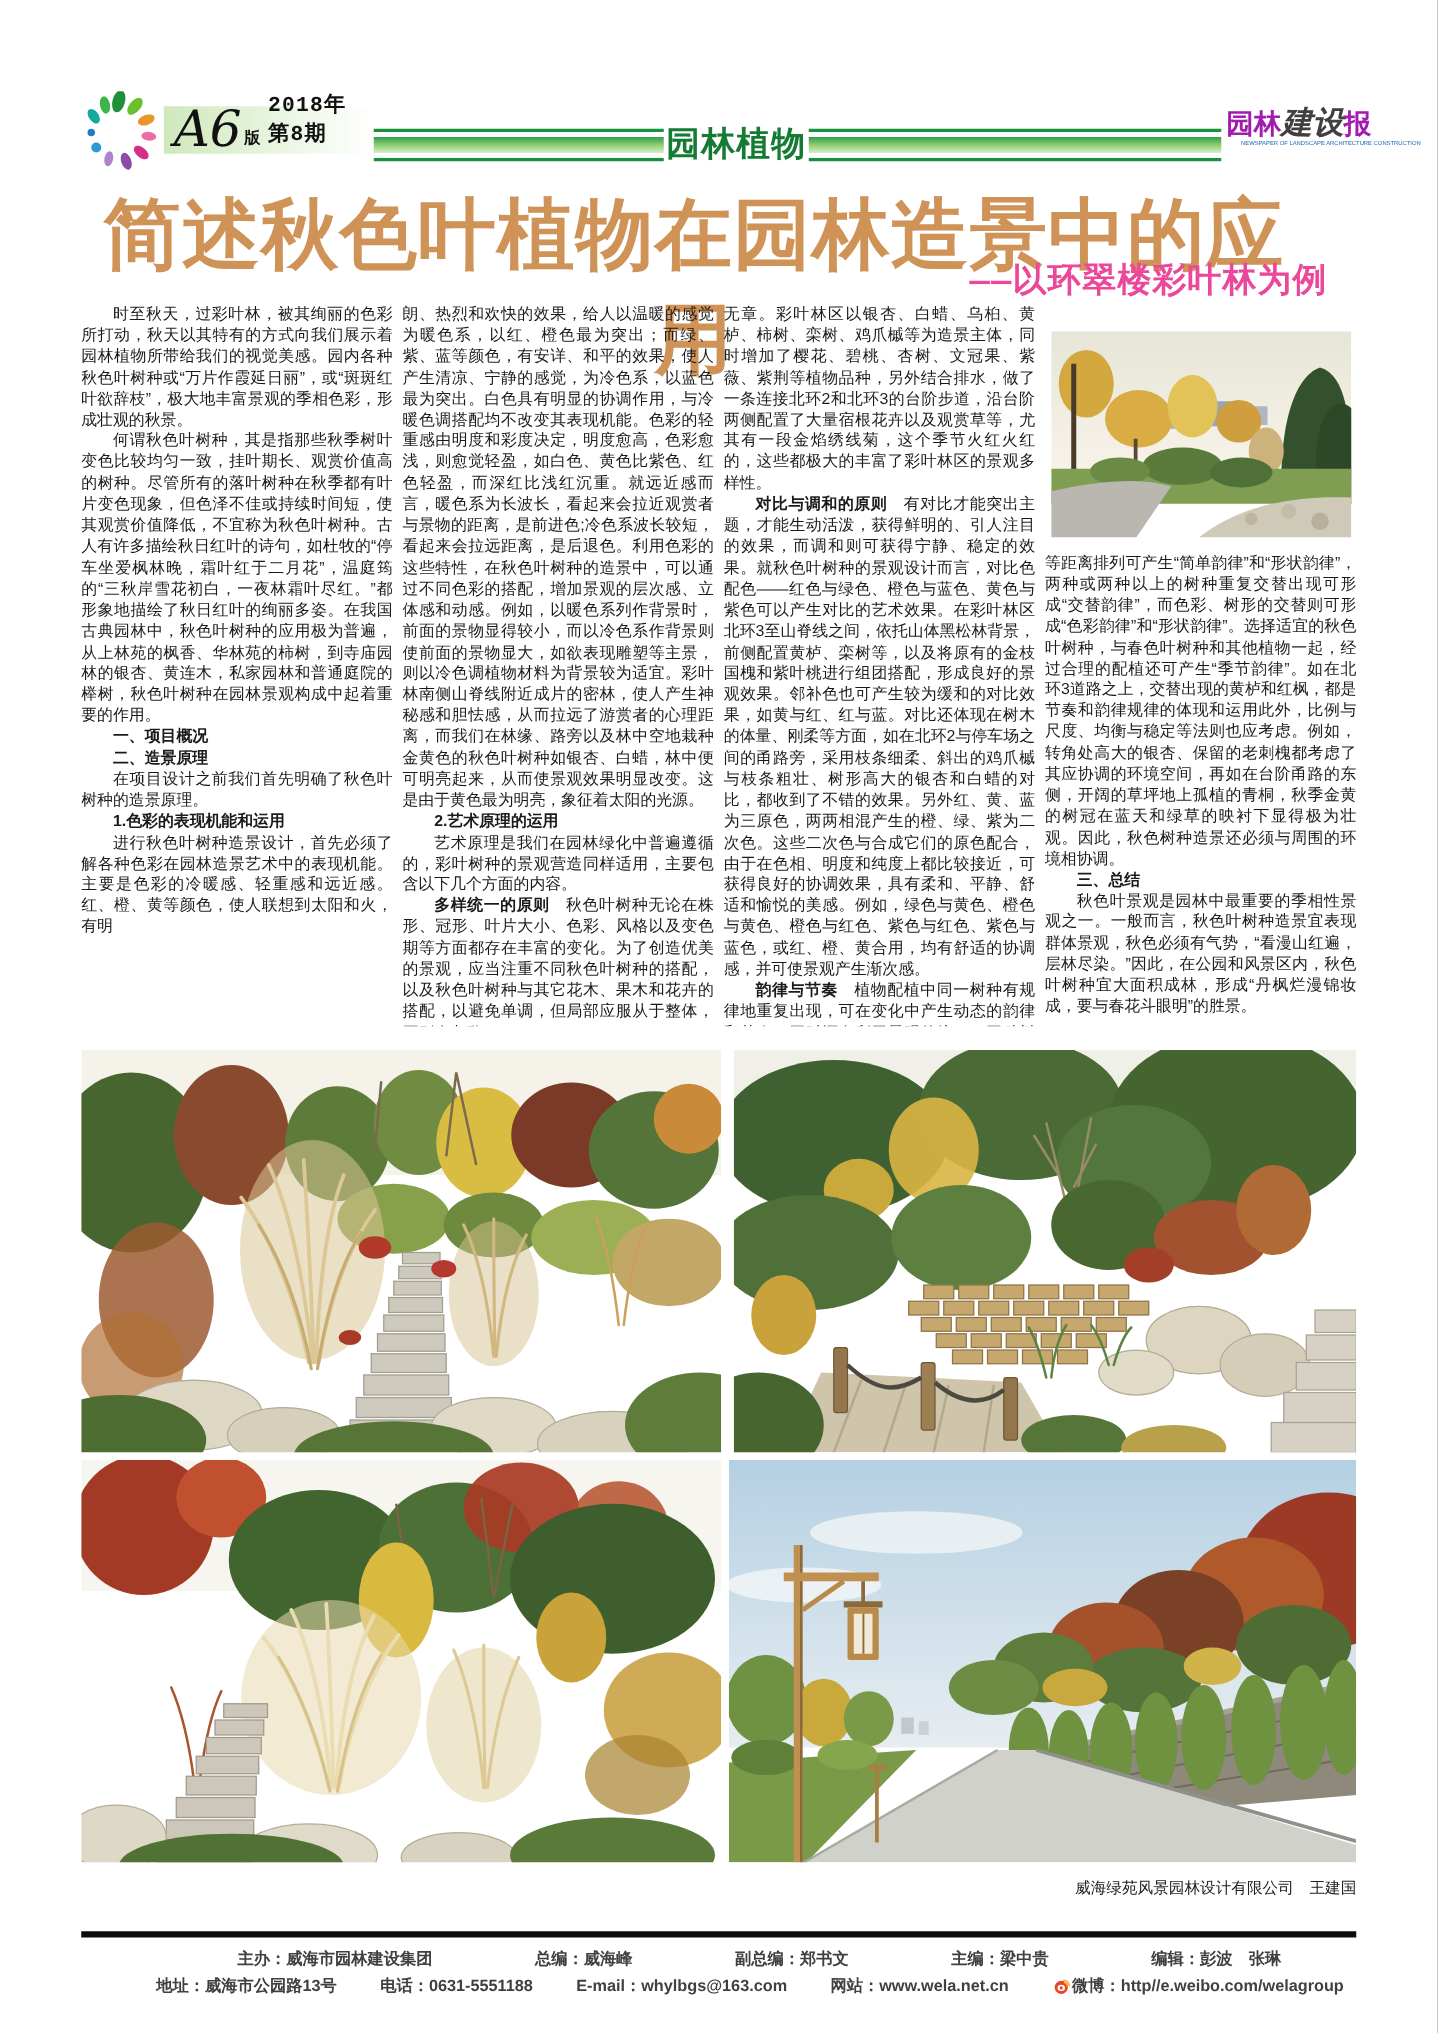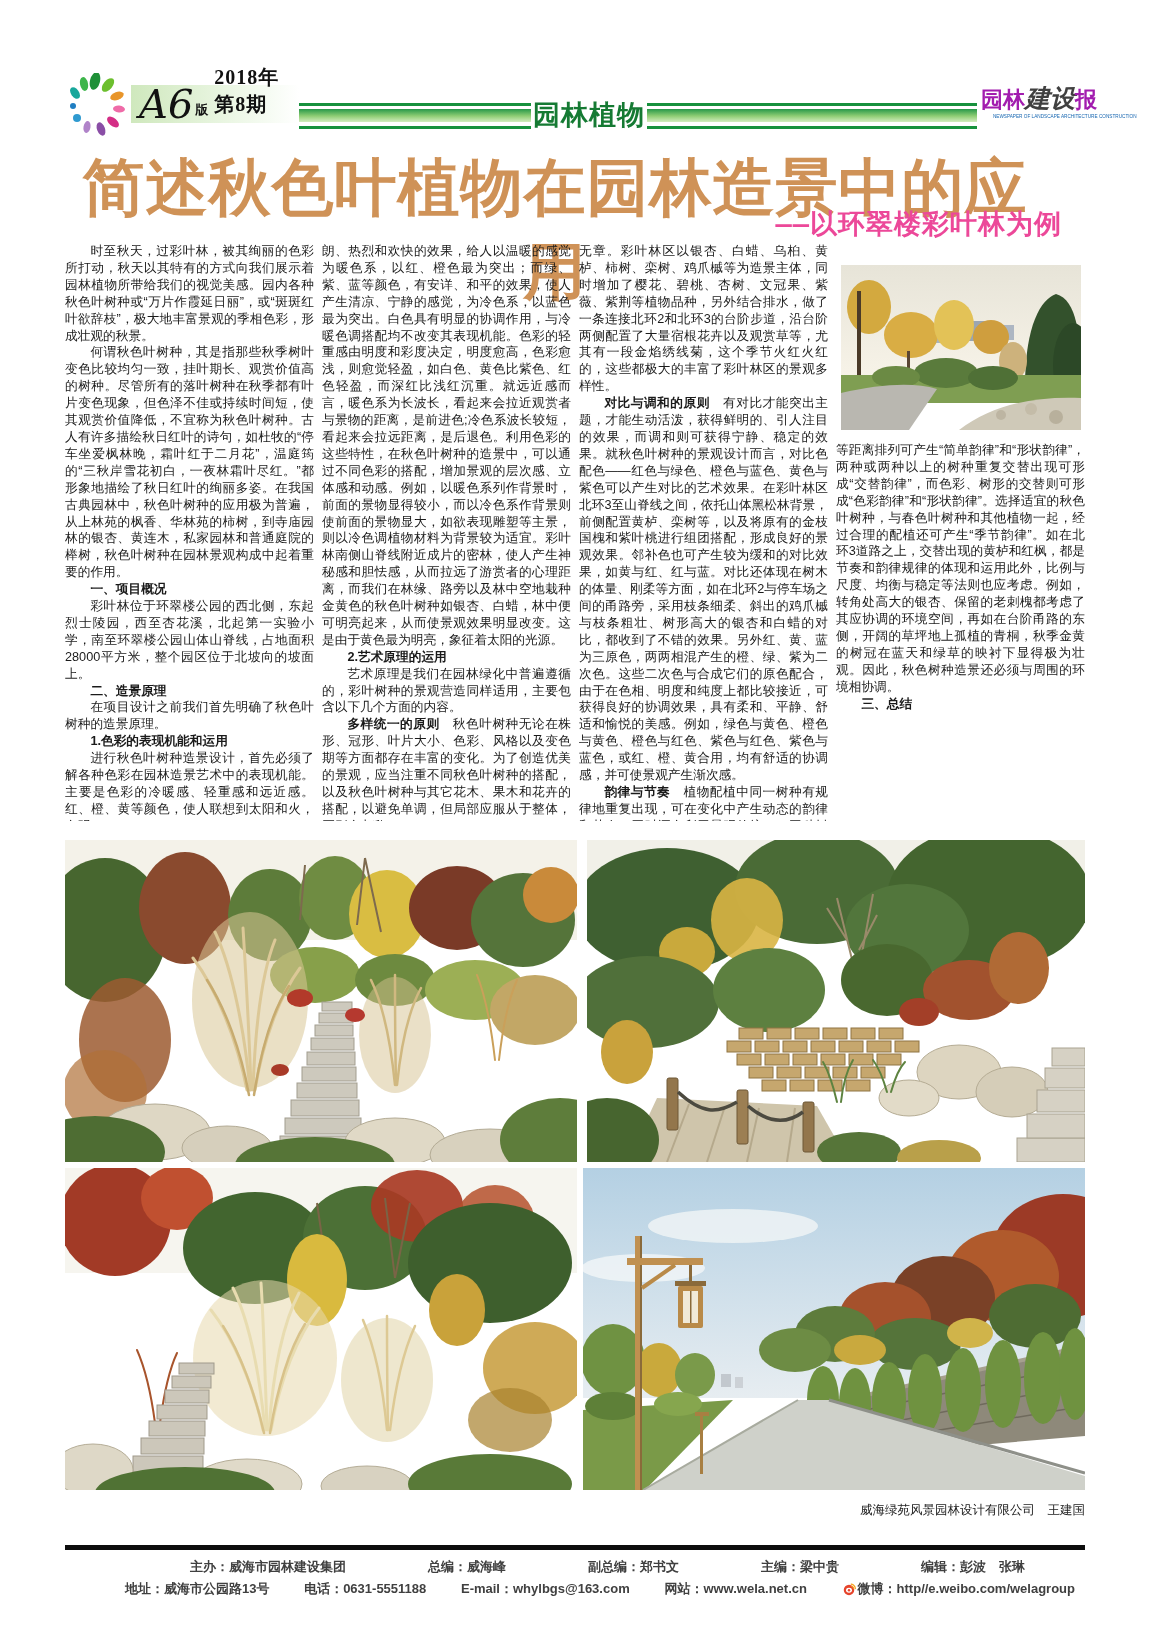--- a/index.html
+++ b/index.html
@@ -6,21 +6,21 @@
   .page{position:relative;width:1150px;height:1635px;background:#ffffff;margin:0 auto;overflow:hidden;
         font-family:"Liberation Sans","DejaVu Sans",sans-serif;color:#1a1a1a;}
   
   .header{position:absolute;left:65px;top:73px;width:1025px;height:66px;}
   .flower{position:absolute;left:0;top:0;width:64px;height:64px;}
   .edition{position:absolute;left:66px;top:12px;width:168px;height:38px;
            background:linear-gradient(90deg,#cfe8bd,#eef8e8 65%,#ffffff);
            display:flex;align-items:flex-end;padding:0 4px 2px 8px;box-sizing:border-box;}
   .ed-a6{font-family:"DejaVu Serif","Liberation Serif",serif;font-style:italic;font-size:40px;line-height:34px;color:#111;}
   .ed-ban{font-size:13px;font-weight:bold;margin:0 6px 2px 2px;color:#111;}
-  .ed-issue{font-family:Liberation Serif, serif;font-size:20px;font-weight:bold;color:#111;margin-bottom:3px;letter-spacing:1px;}
+  .ed-issue{font-family:Liberation Mono, monospace;font-size:17px;font-weight:bold;color:#111;margin-bottom:3px;letter-spacing:1px;}
   .band{position:absolute;height:26px;top:30px;
         background:linear-gradient(180deg,
           #17913d 0,#17913d 11%,
           #ffffff 11%,#ffffff 25%,
           #2f9c4c 25%,#8fcd74 50%,#d9efc6 75%,
           #ffffff 75%,#ffffff 89%,
           #17913d 89%,#17913d 100%);}
   .band1{left:234px;width:232px;}
   .band2{left:582px;width:330px;}
   .section-name{position:absolute;left:468px;top:24px;width:112px;text-align:center;
@@ -98,21 +98,20 @@
   </div>
 
   <div class="main-title">简述秋色叶植物在园林造景中的应用</div>
   <div class="sub-title">——以环翠楼彩叶林为例</div>
 
   <div class="cols">
     <div class="col">
       <p>时至秋天，过彩叶林，被其绚丽的色彩所打动，秋天以其特有的方式向我们展示着园林植物所带给我们的视觉美感。园内各种秋色叶树种或“万片作霞延日丽”，或“斑斑红叶欲辞枝”，极大地丰富景观的季相色彩，形成壮观的秋景。</p>
       <p>何谓秋色叶树种，其是指那些秋季树叶变色比较均匀一致，挂叶期长、观赏价值高的树种。尽管所有的落叶树种在秋季都有叶片变色现象，但色泽不佳或持续时间短，使其观赏价值降低，不宜称为秋色叶树种。古人有许多描绘秋日红叶的诗句，如杜牧的“停车坐爱枫林晚，霜叶红于二月花”，温庭筠的“三秋岸雪花初白，一夜林霜叶尽红。”都形象地描绘了秋日红叶的绚丽多姿。在我国古典园林中，秋色叶树种的应用极为普遍，从上林苑的枫香、华林苑的柿树，到寺庙园林的银杏、黄连木，私家园林和普通庭院的榉树，秋色叶树种在园林景观构成中起着重要的作用。</p>
       <p class="h">一、项目概况</p>
-      <p>彩叶林位于环翠楼公园的西北侧，东起烈士陵园，西至杏花溪，北起第一实验小学，南至环翠楼公园山体山脊线，占地面积28000平方米，整个园区位于北坡向的坡面上。</p>
       <p class="h">二、造景原理</p>
       <p>在项目设计之前我们首先明确了秋色叶树种的造景原理。</p>
       <p class="h">1.色彩的表现机能和运用</p>
       <p>进行秋色叶树种造景设计，首先必须了解各种色彩在园林造景艺术中的表现机能。主要是色彩的冷暖感、轻重感和远近感。红、橙、黄等颜色，使人联想到太阳和火，有明</p>
     </div>
     <div class="col">
       <p class="cont">朗、热烈和欢快的效果，给人以温暖的感觉为暖色系，以红、橙色最为突出；而绿、紫、蓝等颜色，有安详、和平的效果，使人产生清凉、宁静的感觉，为冷色系，以蓝色最为突出。白色具有明显的协调作用，与冷暖色调搭配均不改变其表现机能。色彩的轻重感由明度和彩度决定，明度愈高，色彩愈浅，则愈觉轻盈，如白色、黄色比紫色、红色轻盈，而深红比浅红沉重。就远近感而言，暖色系为长波长，看起来会拉近观赏者与景物的距离，是前进色;冷色系波长较短，看起来会拉远距离，是后退色。利用色彩的这些特性，在秋色叶树种的造景中，可以通过不同色彩的搭配，增加景观的层次感、立体感和动感。例如，以暖色系列作背景时，前面的景物显得较小，而以冷色系作背景则使前面的景物显大，如欲表现雕塑等主景，则以冷色调植物材料为背景较为适宜。彩叶林南侧山脊线附近成片的密林，使人产生神秘感和胆怯感，从而拉远了游赏者的心理距离，而我们在林缘、路旁以及林中空地栽种金黄色的秋色叶树种如银杏、白蜡，林中便可明亮起来，从而使景观效果明显改变。这是由于黄色最为明亮，象征着太阳的光源。</p>
       <p class="h">2.艺术原理的运用</p>
       <p>艺术原理是我们在园林绿化中普遍遵循的，彩叶树种的景观营造同样适用，主要包含以下几个方面的内容。</p>
       <p><span class="lead">多样统一的原则</span><span>　秋色叶树种无论在株形、冠形、叶片大小、色彩、风格以及变色期等方面都存在丰富的变化。为了创造优美的景观，应当注重不同秋色叶树种的搭配，以及秋色叶树种与其它花木、果木和花卉的搭配，以避免单调，但局部应服从于整体，否则会杂乱</span></p>
@@ -151,20 +150,21 @@
           <ellipse cx="152" cy="113" rx="25" ry="12" fill="#4f7036"></ellipse>
           <path d="M0,165 L0,128 C40,119 72,117 96,124 L68,165 Z" fill="#b9b7b0"></path>
           <path d="M118,165 C150,140 192,131 240,133 L240,165 Z" fill="#cfc9b8"></path>
           <circle cx="160" cy="150" r="5" fill="#bdb5a2"></circle>
           <circle cx="190" cy="144" r="6" fill="#c4bca8"></circle>
           <circle cx="215" cy="152" r="7" fill="#b8b09c"></circle>
         </svg>
       </div>
       <p class="cont">等距离排列可产生“简单韵律”和“形状韵律”，两种或两种以上的树种重复交替出现可形成“交替韵律”，而色彩、树形的交替则可形成“色彩韵律”和“形状韵律”。选择适宜的秋色叶树种，与春色叶树种和其他植物一起，经过合理的配植还可产生“季节韵律”。如在北环3道路之上，交替出现的黄栌和红枫，都是节奏和韵律规律的体现和运用此外，比例与尺度、均衡与稳定等法则也应考虑。例如，转角处高大的银杏、保留的老刺槐都考虑了其应协调的环境空间，再如在台阶甬路的东侧，开阔的草坪地上孤植的青桐，秋季金黄的树冠在蓝天和绿草的映衬下显得极为壮观。因此，秋色树种造景还必须与周围的环境相协调。</p>
       <p class="h">三、总结</p>
+      <p>秋色叶景观是园林中最重要的季相性景观之一。一般而言，秋色叶树种造景宜表现群体景观，秋色必须有气势，“看漫山红遍，层林尽染。”因此，在公园和风景区内，秋色叶树种宜大面积成林，形成“丹枫烂漫锦妆成，要与春花斗眼明”的胜景。</p>
     </div>
   </div>
 
   <div class="photo ph-ml">
     <svg viewBox="0 0 512 322">
       <rect width="512" height="100" fill="#f4f2e9"></rect>
       <ellipse cx="40" cy="90" rx="62" ry="72" fill="#47662f"></ellipse>
       <ellipse cx="120" cy="68" rx="46" ry="56" fill="#8a4a2e"></ellipse>
       <ellipse cx="205" cy="75" rx="42" ry="46" fill="#5d7c3a"></ellipse>
       <ellipse cx="270" cy="58" rx="36" ry="42" fill="#6f8c42"></ellipse>

